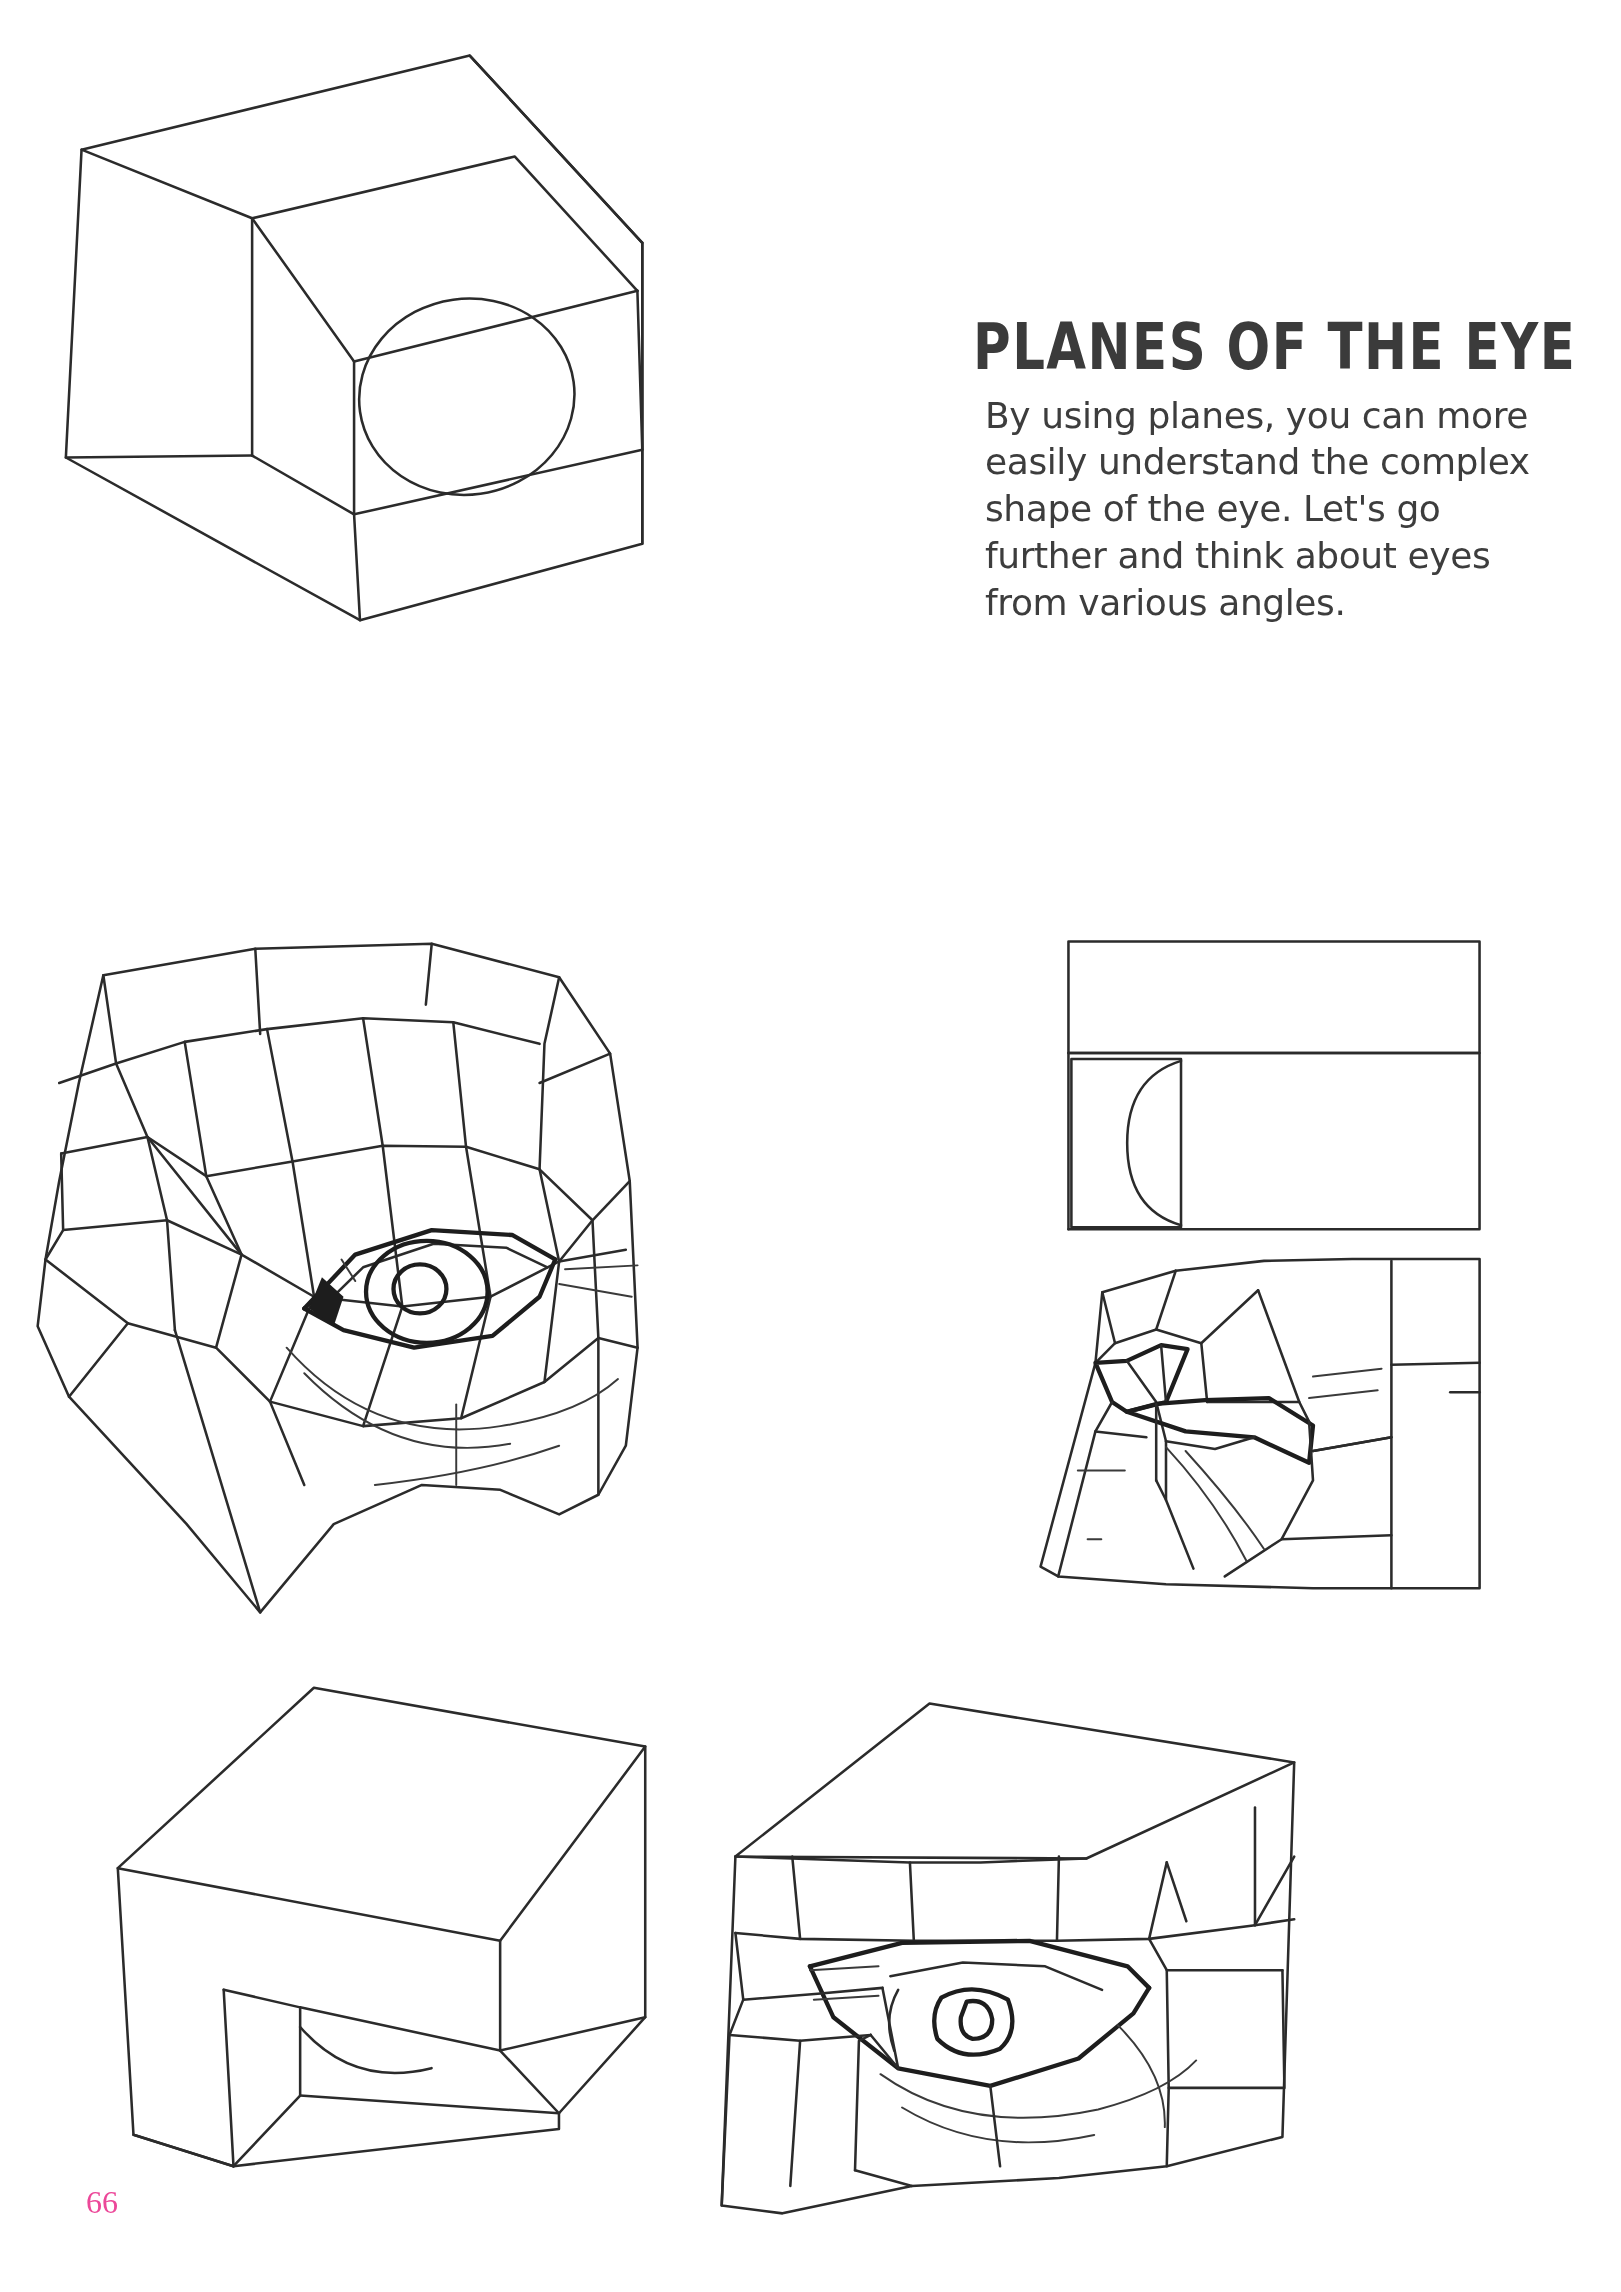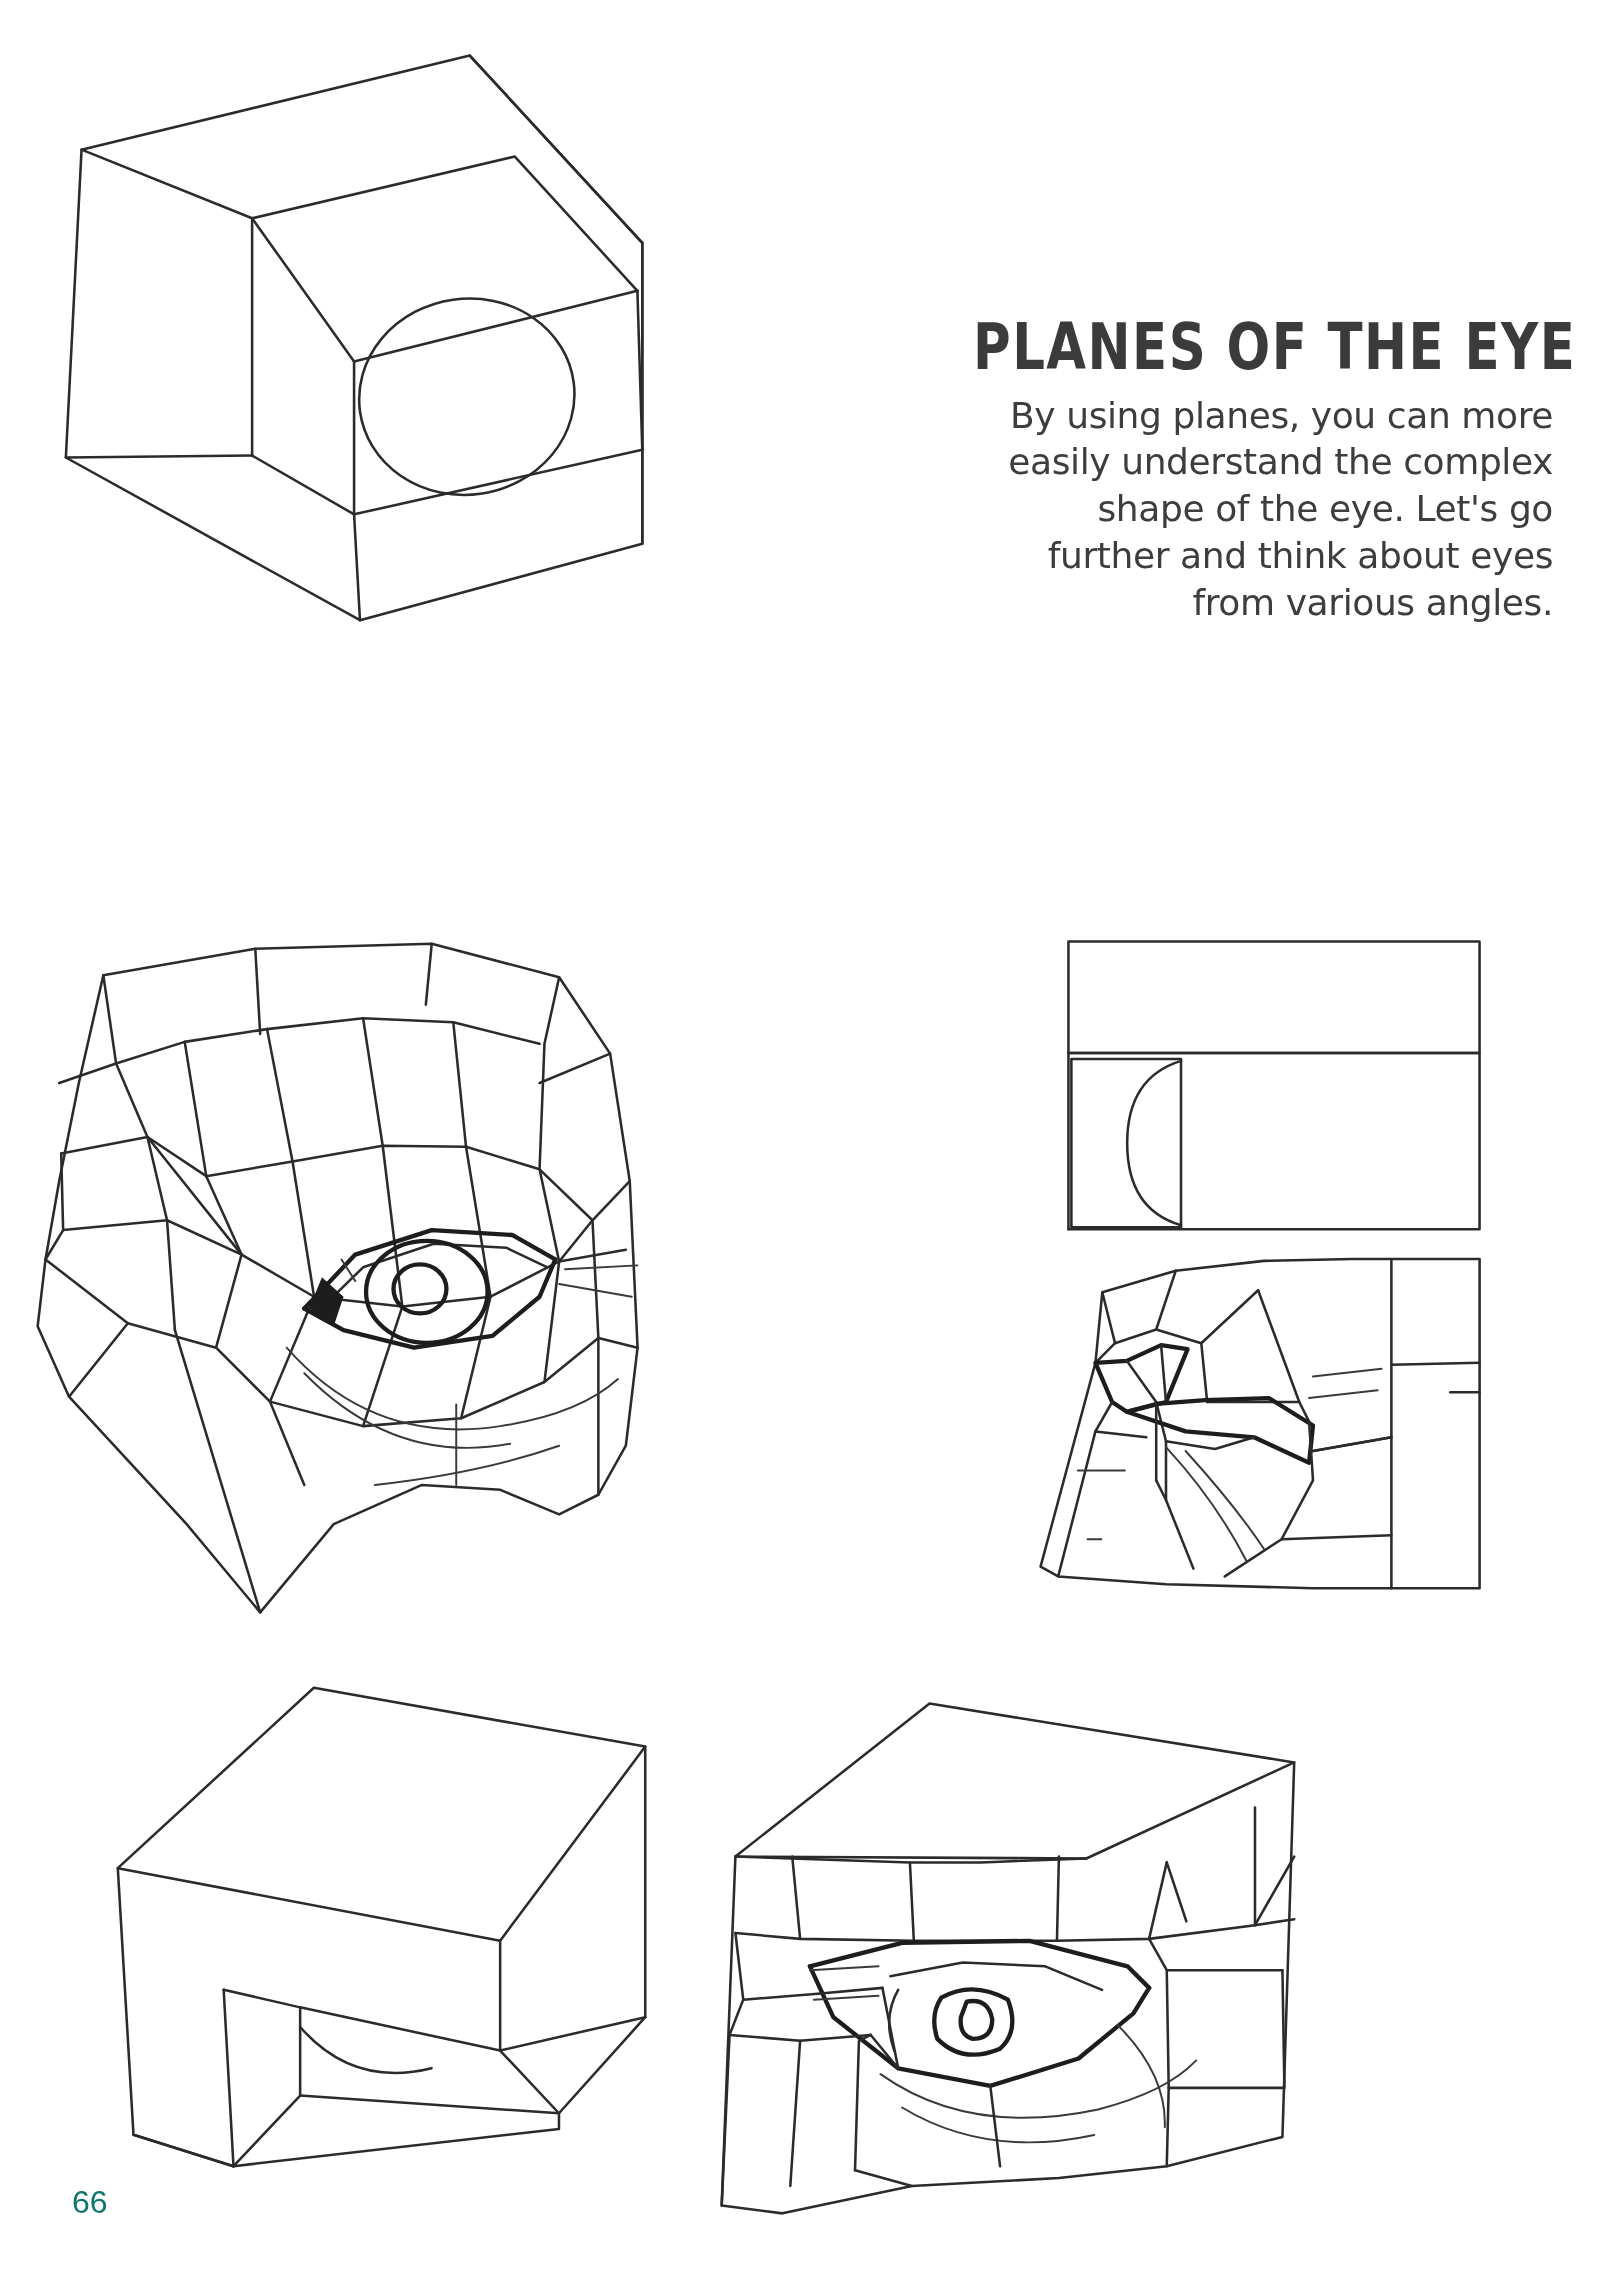--- a/index.html
+++ b/index.html
@@ -9,21 +9,20 @@
   }
   body {
     font-family: "Liberation Sans", sans-serif;
   }
   #page {
     position: relative;
     width: 1621px;
     height: 2293px;
     background: #ffffff;
     overflow: hidden;
-    text-align: right;
   }
 
   
   #text-block {
     position: absolute;
     left: 973px;
     top: 314px;
     width: 588px;
   }
   #page-title {
@@ -44,25 +43,25 @@
     font-size: 36px;
     line-height: 1.30;
     color: #3d3d3d;
     letter-spacing: -0.4px;
     width: 568px;
   }
 
   
   #page-number {
     position: absolute;
-    left: 72px;
+    left: 86px;
     top: 2184px;
-    font-family: Liberation Sans, sans-serif;
+    font-family: Liberation Serif, serif;
     font-size: 32px;
-    color: #0f766e;
+    color: #ec4899;
   }
 
   
   .illus {
     position: absolute;
   }
   .illus svg { display: block; }
 
   #fig-top-cube     { left: 54px;   top: 34px;   }
   #fig-main-eye     { left: 9.8px;   top: 936px;  }

